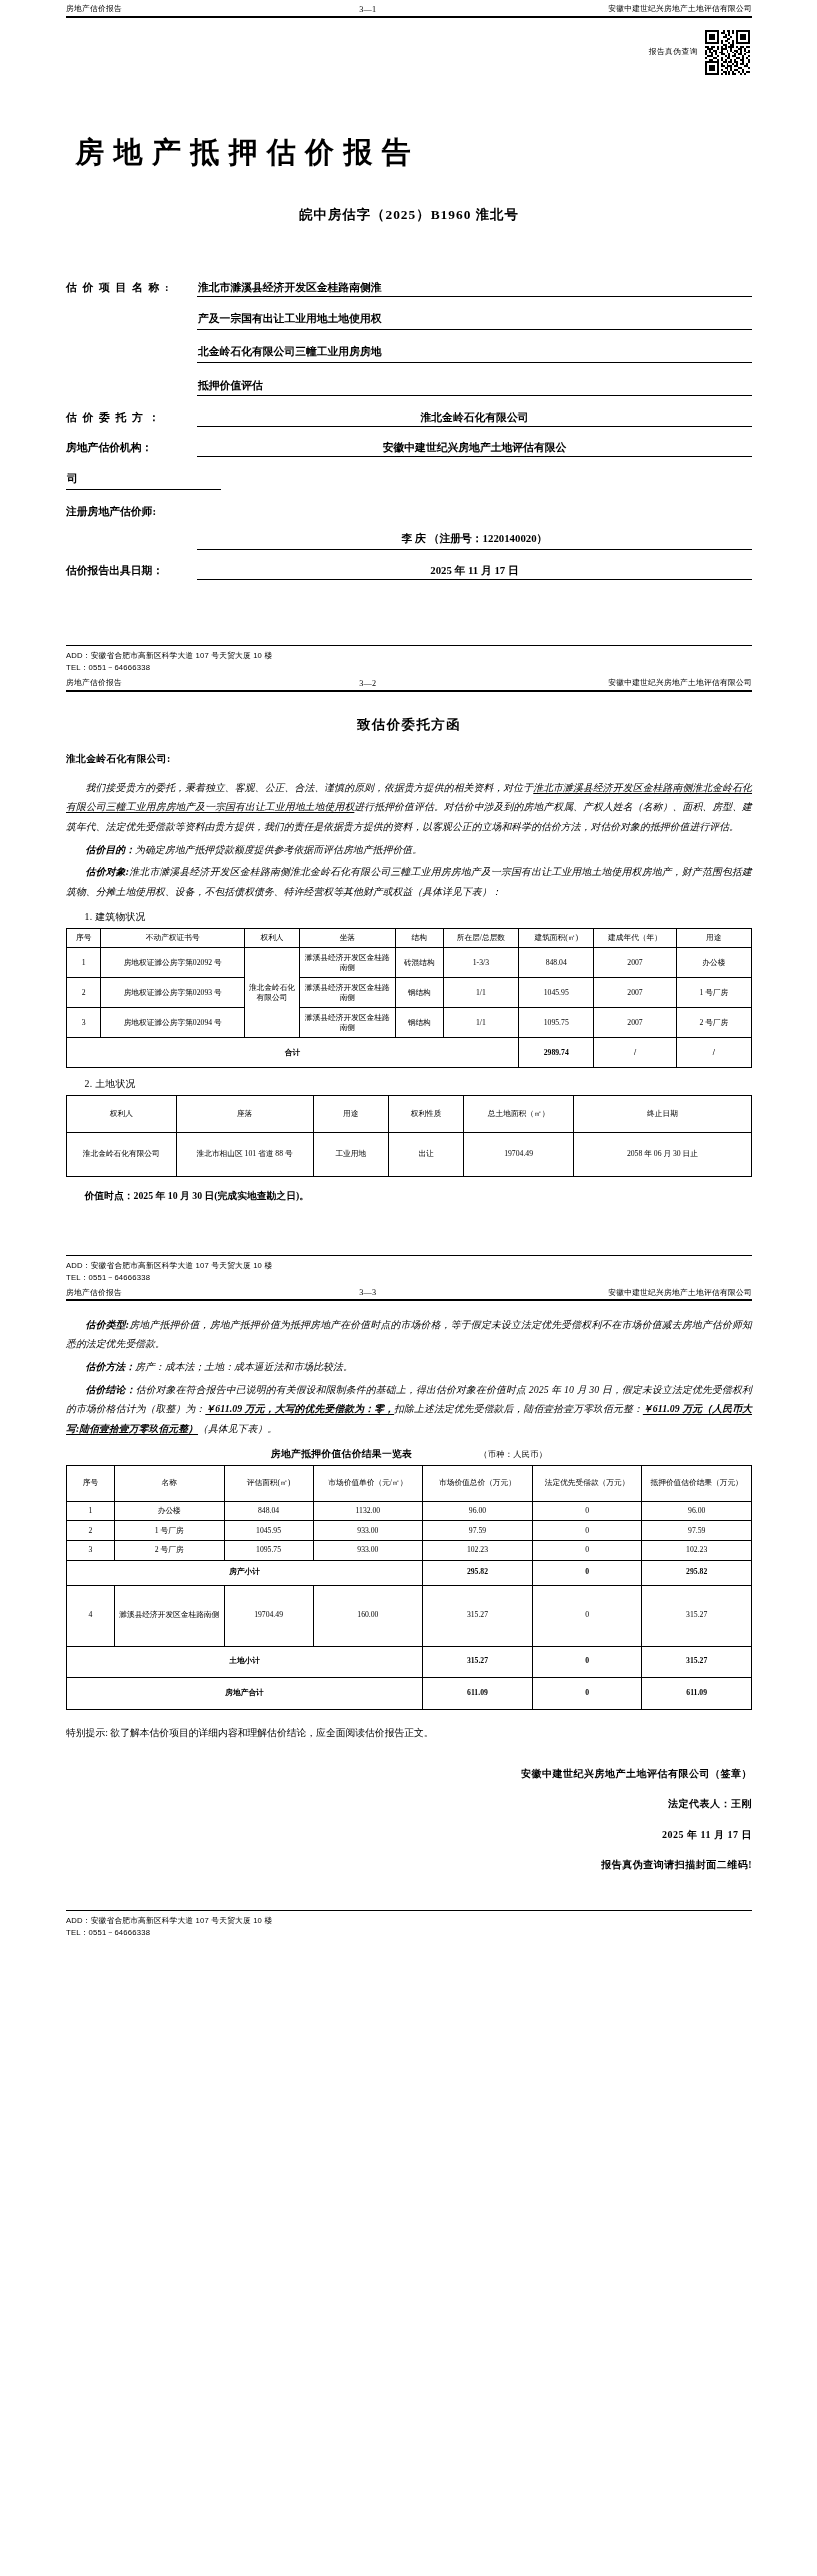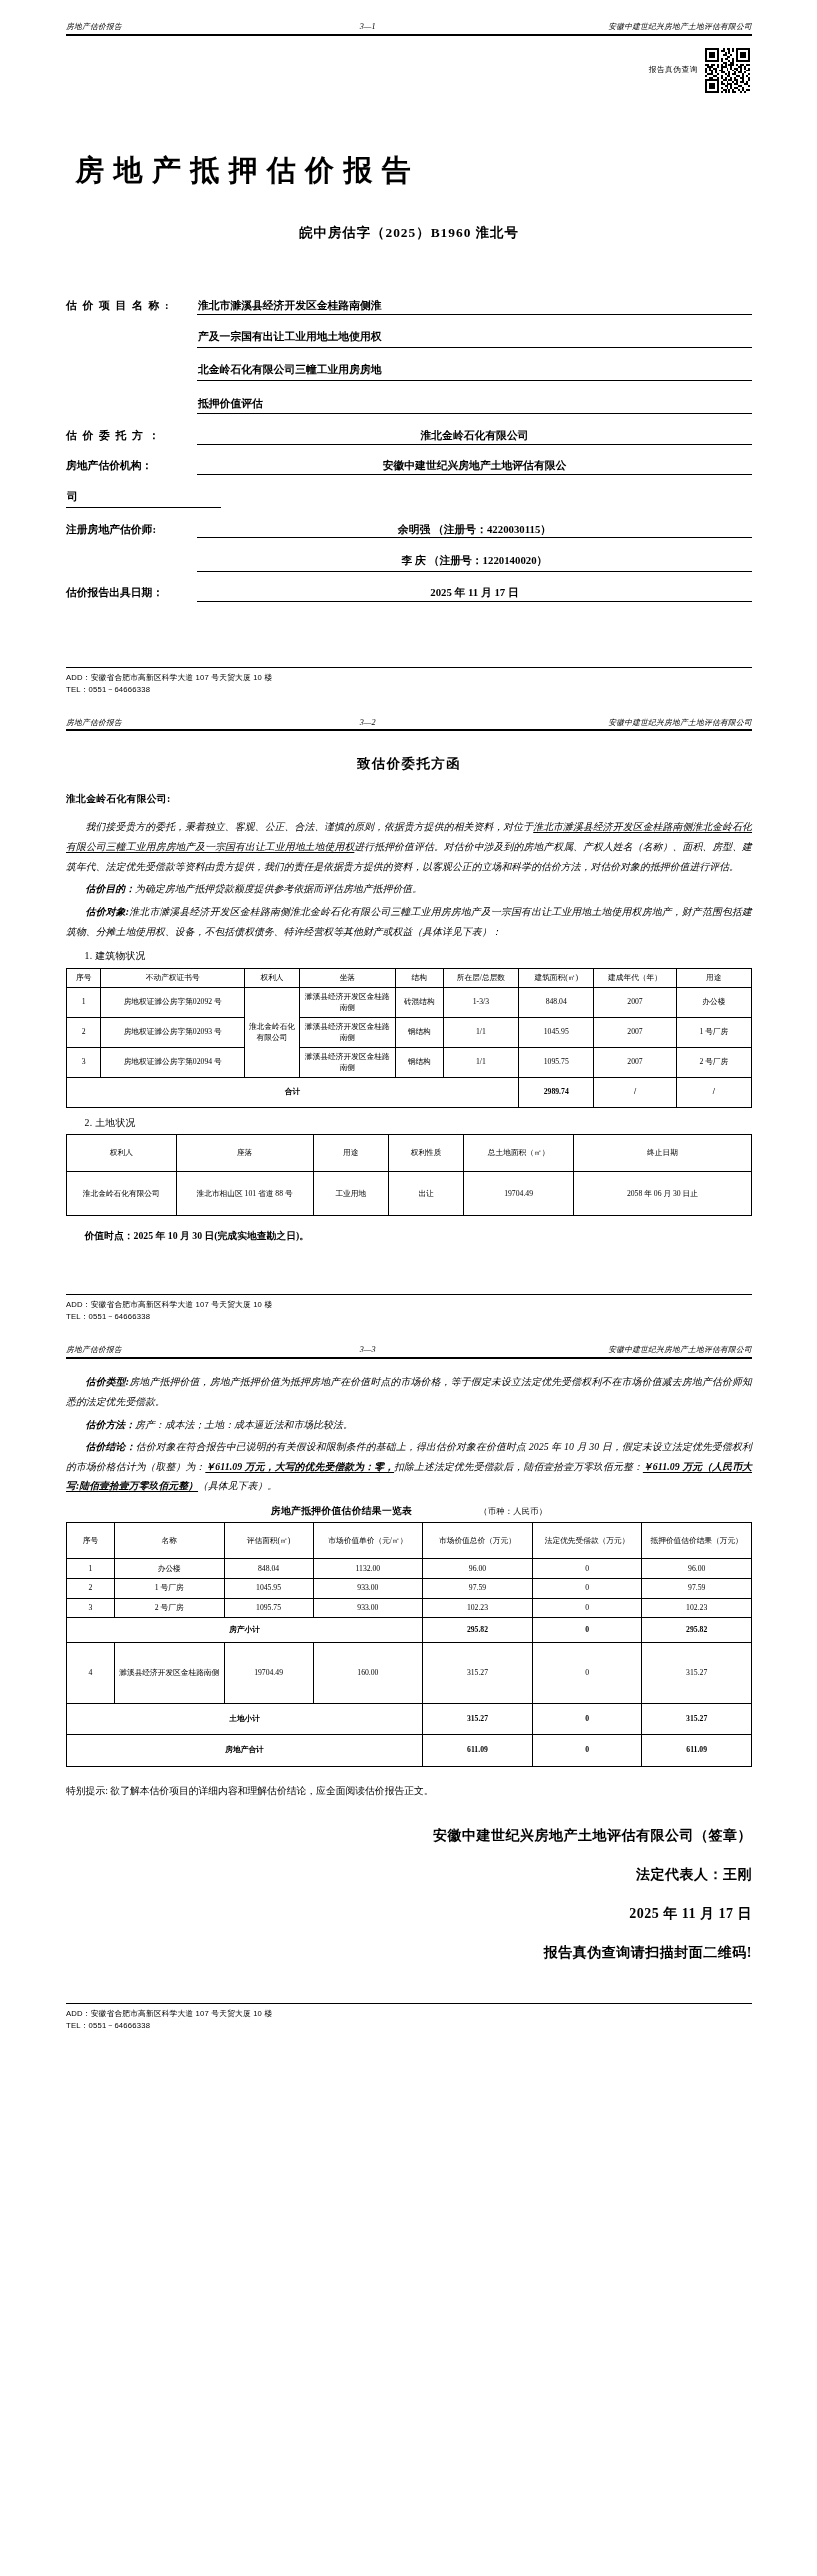--- a/index.html
+++ b/index.html
@@ -12,26 +12,25 @@
   }
   .page {
     width:818px;
     position:relative;
     padding:0 66px;
   }
 
   
   .run-head {
     display:flex;
-    align-items:flex-start;
+    align-items:center;
     font-size:7.7px;
     font-family:"Liberation Sans","DejaVu Sans",sans-serif;
     letter-spacing:0.3px;
-    padding-top:22px;
-    font-style:italic;
+    padding-top:4px;
   }
   .run-head .rh-left { width:32%; }
   .run-head .rh-mid  { width:24%; text-align:center; font-family:"Liberation Serif",serif; font-size:8.2px;}
   .run-head .rh-right{ width:44%; text-align:right; }
   .rule-double {
     border-top:1.5px solid #000;
     border-bottom:0.5px solid #000;
     height:2.1px;
     margin-top:1.5px;
   }
@@ -148,21 +147,21 @@
     padding:4.1px 1.5px;
     line-height:1.35;
     word-break:break-all;
   }
   table.grid th { font-weight:normal; }
   table.grid td.b, table.grid th.b { font-weight:bold; }
   .num { font-family:"Liberation Serif",serif; }
 
   .valpoint { font-size:9.8px; font-weight:bold; margin:13.4px 0 0 18.5px; }
   .tip { font-size:9.8px; line-height:2.0; text-align:justify; margin-top:13.4px;}
-  .sign { text-align:right; font-size:14px; font-weight:bold; line-height:2.2; margin-top:20.6px; letter-spacing:0.5px;}
+  .sign { text-align:right; font-size:10px; font-weight:bold; line-height:2.2; margin-top:20.6px; letter-spacing:0.5px;}
   .sign.final { margin-top:8.2px; }
   .spacer-sm { height:13.4px; }
   .spacer-md { height:31px; }
 </style>
 </head>
 <body>
 
 <div class="page">
 
   <div class="run-head">
@@ -328,21 +327,20 @@
       <div class="kv-label tight">房地产估价机构：</div>
       <div class="kv-val center">安徽中建世纪兴房地产土地评估有限公</div>
     </div>
     <div class="kv-cont">
         <div class="sp" style="flex:0 0 0px"></div>
         <div class="ln short">司</div>
       </div>
 
     <div class="kv-row">
       <div class="kv-label tight">注册房地产估价师:</div>
-      <div class="kv-val center">余明强    （注册号：4220030115）</div>
     </div>
     <div class="kv-cont">
         <div class="sp"></div>
         <div class="ln" style="text-align:center">李 庆  （注册号：1220140020）</div>
       </div>
 
     <div class="kv-row">
       <div class="kv-label tight">估价报告出具日期：</div>
       <div class="kv-val center">2025 年 11 月 17 日</div>
     </div>

